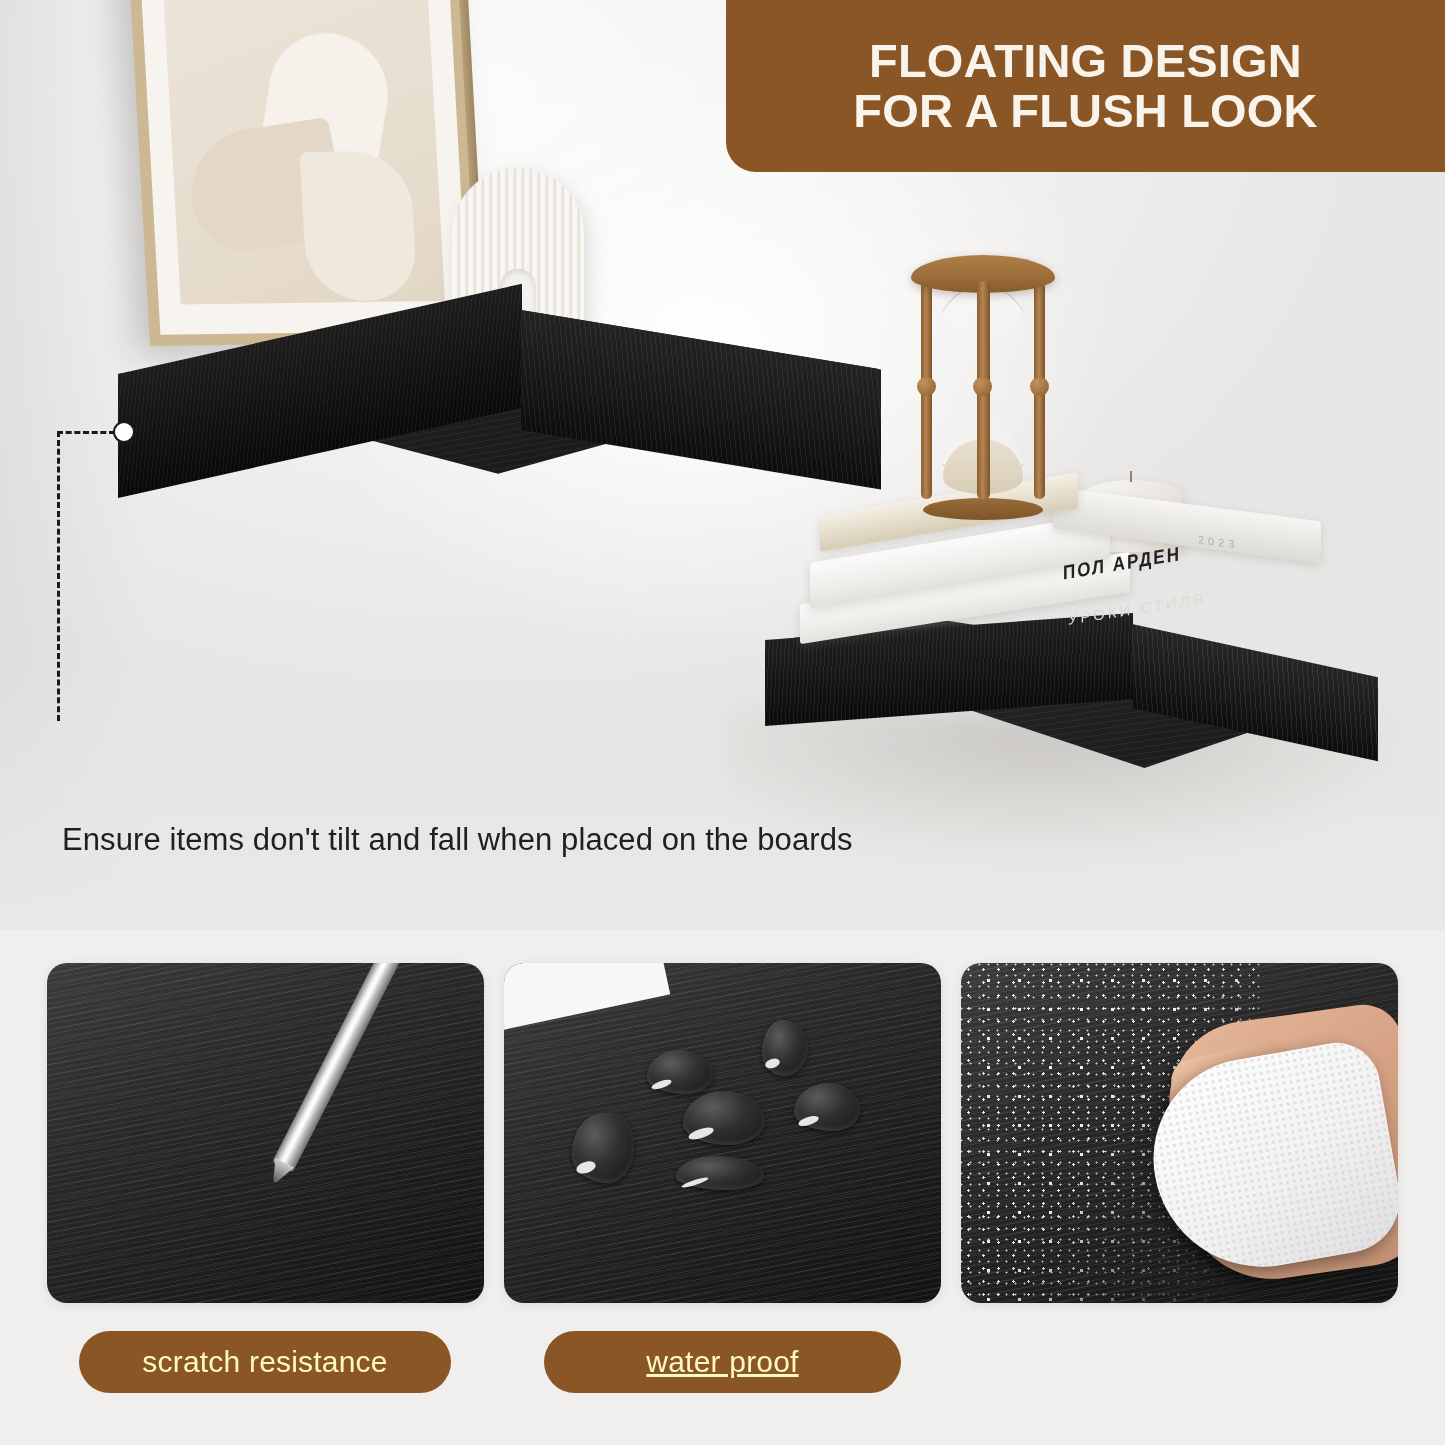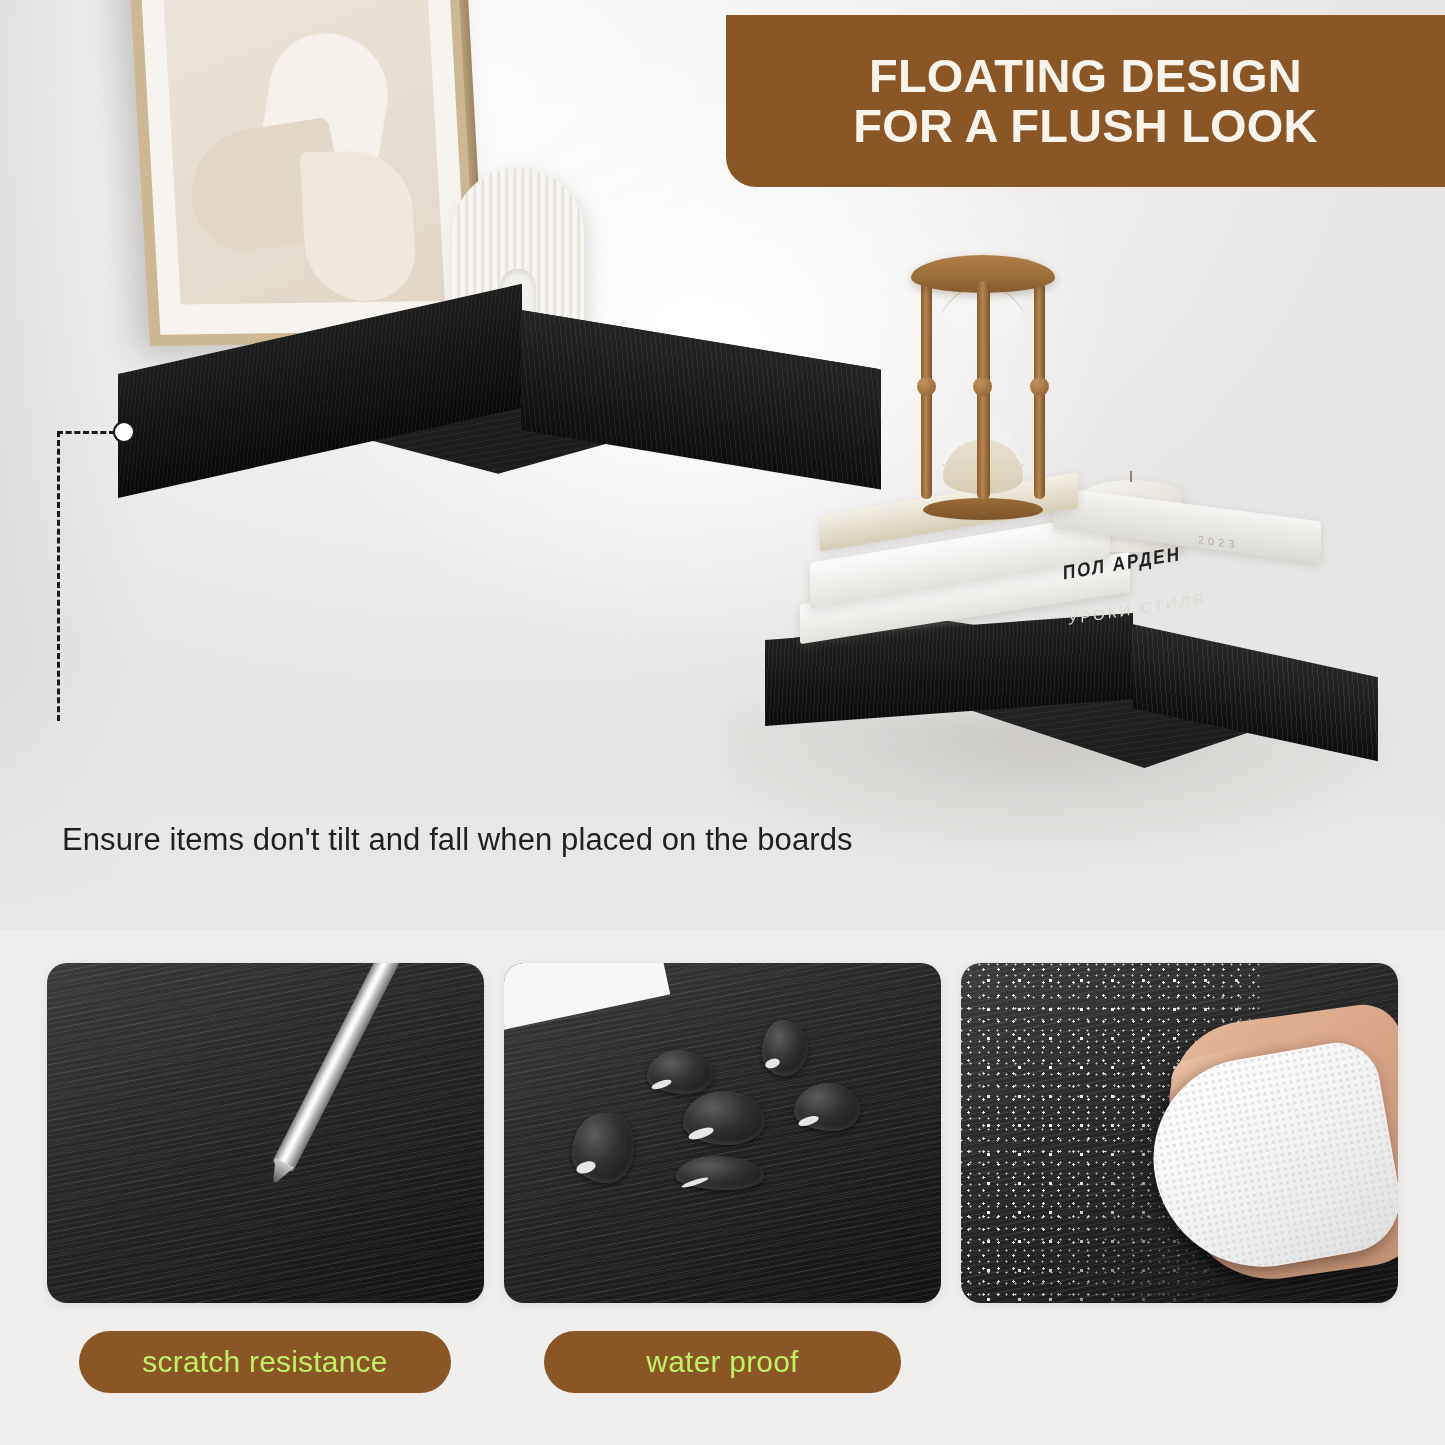--- a/index.html
+++ b/index.html
@@ -294,21 +294,21 @@
   }
   .shelf2 .shadow {
     position: absolute; left: -40px; top: 90px; width: 700px; height: 150px;
     background: radial-gradient(ellipse at 45% 20%, rgba(120,114,108,.26) 0%, rgba(120,114,108,0) 70%);
     filter: blur(12px); z-index: -1;
   }
 
   
   .banner {
     position: absolute;
-    left: 726px; top: 15px;
+    left: 726px; top: 0;
     width: 719px; height: 172px;
     background: #8b5626;
     border-bottom-left-radius: 30px;
     display: flex; flex-direction: column;
     align-items: center; justify-content: center;
     z-index: 10;
   }
   .banner-line {
     color: #f8f4ec;
     font-weight: 700;
@@ -451,27 +451,27 @@
     box-shadow: -5px 5px 16px rgba(0,0,0,.4);
   }
 
   
   .badge {
     position: absolute; top: 1331px;
     height: 62px;
     background: #8b5626;
     border-radius: 34px;
     display: flex; align-items: center; justify-content: center;
-    color: #bef264;
+    color: #fef9c3;
     font-size: 30px; font-weight: 400;
     letter-spacing: .2px;
     z-index: 9;
   }
   .badge.b1 { left: 79px;  width: 372px; }
-  .badge.b2 { left: 544px; width: 357px; }
+  .badge.b2 { left: 544px; width: 357px; text-decoration: underline; }
   .badge.b3 { left: 1011px; width: 338px; }
 </style>
 </head>
 <body>
 
 <div id="page">
 
   <div class="scene">
     <div class="wall-glow"></div>
     <div class="wall-shade-l"></div>

